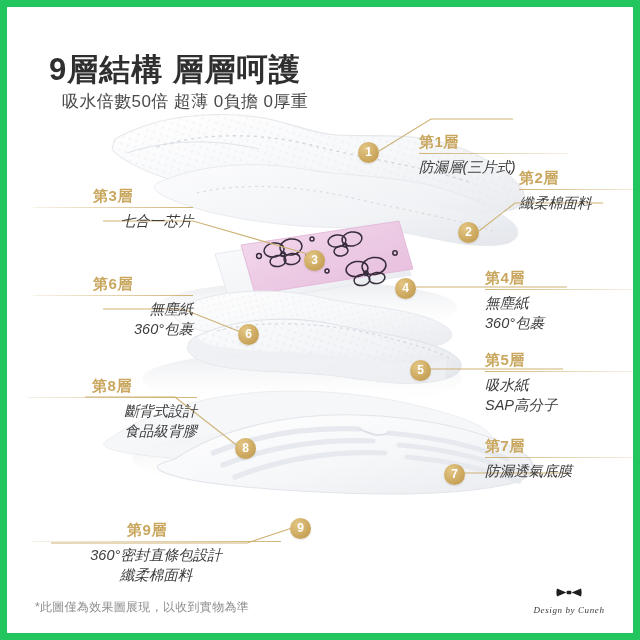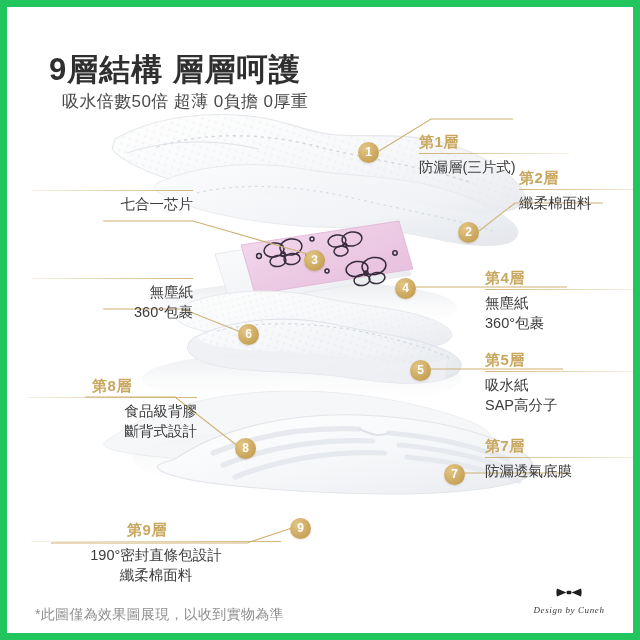--- a/index.html
+++ b/index.html
@@ -78,20 +78,21 @@
     background: linear-gradient(to right, rgba(201,167,95,.15), rgba(201,167,95,.85));
     margin: 3px 0 4px 0;
   }
   .callout.right .rule {
     background: linear-gradient(to left, rgba(201,167,95,.15), rgba(201,167,95,.85));
   }
   .callout .desc {
     font-size: 14.5px;
     color: #3d3d3d;
     line-height: 1.35;
+    font-style: italic;
   }
   .callout.left { text-align: right; }
   .callout.left .layer-no { text-align: center; }
   .callout.right { text-align: left; }
   .callout.right .layer-no { text-align: left; }
   .callout.center { text-align: center; }
 
   
   .bullet {
     position: absolute;
@@ -116,26 +117,25 @@
     width: 640px; height: 640px;
     z-index: 35;
     pointer-events: none;
   }
 
   
   .footnote {
     position: absolute;
     left: 28px;
     top: 592px;
-    font-size: 14px;
+    font-size: 12px;
     color: #8e8e8e;
     letter-spacing: .3px;
     z-index: 40;
     white-space: nowrap;
-    margin-top: 7px;
   }
   .brandmark {
     position: absolute;
     right: 18px;
     top: 580px;
     z-index: 40;
     text-align: center;
     width: 92px;
   }
   .brandmark .bowtie { display: block; margin: 0 auto 1px; }
@@ -363,61 +363,63 @@
       <div class="desc">防漏層(三片式)</div>
     </div>
 
     <div class="callout right" style="left:512px; top:162px; width:130px;">
       <div class="layer-no">第2層</div>
       <div class="rule"></div>
       <div class="desc">纖柔棉面料</div>
     </div>
 
     <div class="callout left" style="left:26px; top:180px; width:160px;">
+      <div class="layer-no">第3層</div>
       <div class="rule"></div>
       <div class="desc" style="text-align:right;">七合一芯片</div>
     </div>
 
     <div class="callout right" style="left:478px; top:262px; width:150px;">
       <div class="layer-no">第4層</div>
       <div class="rule"></div>
       <div class="desc">無塵紙</div>
       <div class="desc">360°包裹</div>
     </div>
 
     <div class="callout right" style="left:478px; top:344px; width:150px;">
       <div class="layer-no">第5層</div>
       <div class="rule"></div>
       <div class="desc">吸水紙</div>
       <div class="desc">SAP高分子</div>
     </div>
 
     <div class="callout left" style="left:26px; top:268px; width:160px;">
+      <div class="layer-no">第6層</div>
       <div class="rule"></div>
       <div class="desc">無塵紙</div>
       <div class="desc">360°包裹</div>
     </div>
 
     <div class="callout right" style="left:478px; top:430px; width:158px;">
       <div class="layer-no">第7層</div>
       <div class="rule"></div>
       <div class="desc">防漏透氣底膜</div>
     </div>
 
     <div class="callout left" style="left:20px; top:370px; width:170px;">
       <div class="layer-no">第8層</div>
       <div class="rule"></div>
+      <div class="desc">斷背式設計</div>
       <div class="desc">食品級背膠</div>
-      <div class="desc">斷背式設計</div>
     </div>
 
     <div class="callout center" style="left:24px; top:514px; width:250px;">
       <div class="layer-no" style="text-align:center; padding-right:18px;">第9層</div>
       <div class="rule"></div>
-      <div class="desc">190°密封直條包設計</div>
+      <div class="desc">360°密封直條包設計</div>
       <div class="desc">纖柔棉面料</div>
     </div>
 
     <div class="footnote">*此圖僅為效果圖展現，以收到實物為準</div>
 
     <div class="brandmark">
       <svg class="bowtie" width="26" height="11" viewBox="0 0 26 11">
         <path d="M1 1.6 L10.4 5.5 L1 9.4 C0.2 7.2 0.2 3.8 1 1.6 Z" fill="#1f1f1f"></path>
         <path d="M25 1.6 L15.6 5.5 L25 9.4 C25.8 7.2 25.8 3.8 25 1.6 Z" fill="#1f1f1f"></path>
         <rect x="10.6" y="3.7" width="4.8" height="3.6" rx="1.1" fill="#1f1f1f"></rect>

